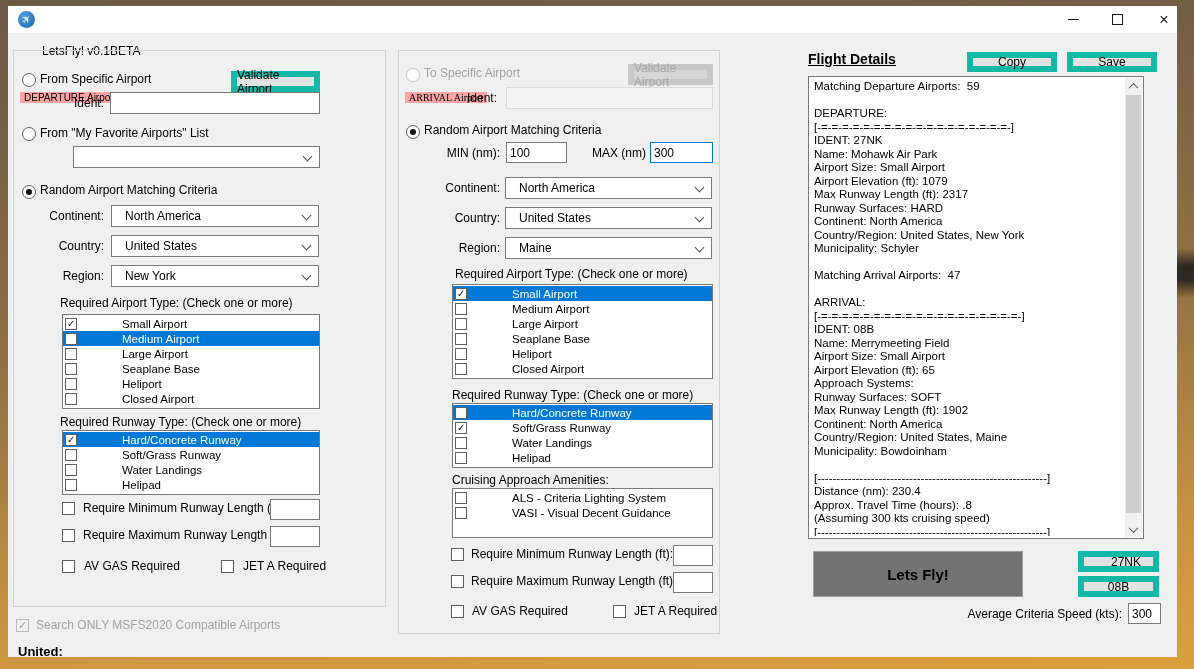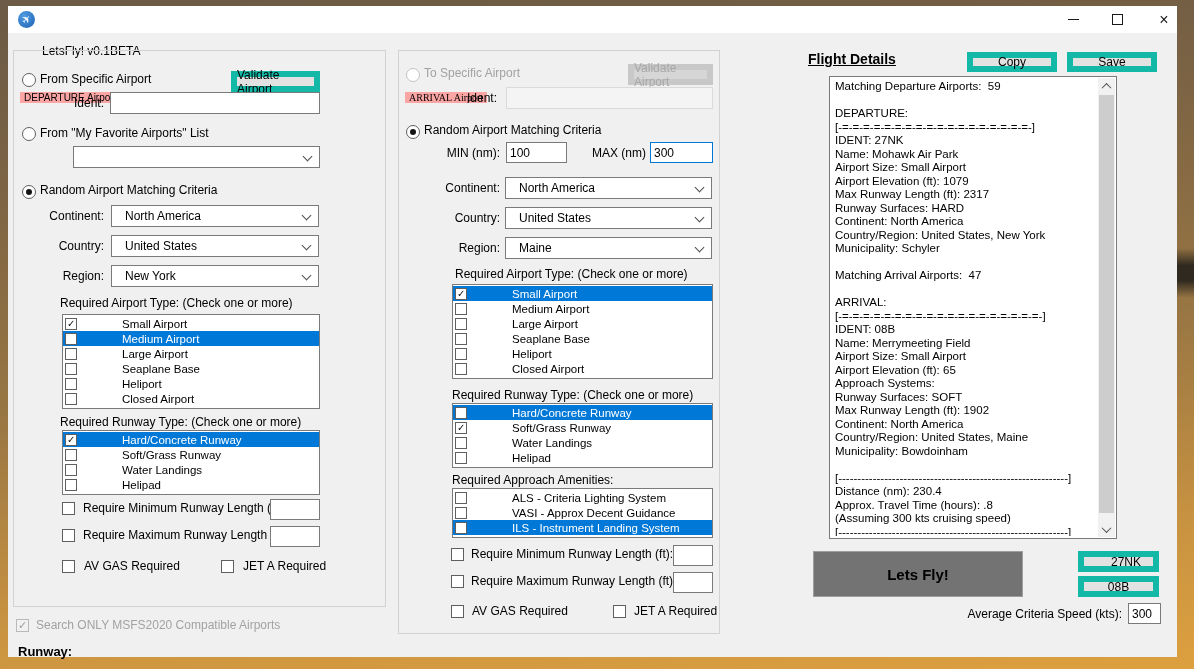--- a/index.html
+++ b/index.html
@@ -175,21 +175,21 @@
     <div class="cb abs" style="left:54px;top:523px;"></div>
     <div class="lbl" style="left:75px;top:522px;">Require Maximum Runway Length (ft):</div>
     <input class="input" style="left: 262px; top: 520px; width: 50px; height: 21px;" value="">
     <div class="cb abs" style="left:54px;top:554px;"></div>
     <div class="lbl" style="left:76px;top:553px;">AV GAS Required</div>
     <div class="cb abs" style="left:213px;top:554px;"></div>
     <div class="lbl" style="left:235px;top:553px;">JET A Required</div>
 
     <div class="cb abs dis on" style="left:8px;top:613px;"></div>
     <div class="lbl gray" style="left:28px;top:612px;">Search ONLY MSFS2020 Compatible Airports</div>
-    <div class="statusbar">Runway:</div>
+    <div class="statusbar">United:</div>
 
     <div class="grp" style="left:390px;top:44px;width:320px;height:582px;"></div>
     <div class="grp-title" style="left:397px;top:38px;font-family:Liberation Serif, serif;">ARRIVAL Airport</div>
 
     <div class="radio dis" style="left:398px;top:62px;"></div>
     <div class="lbl gray" style="left:416px;top:60px;">To Specific Airport</div>
     <div class="btn dis" style="left:620px;top:58px;width:85px;height:21px;">Validate Airport</div>
     <div class="lbl r" style="left:447px;top:85px;width:42px;">Ident:</div>
     <input class="input dis" style="left: 498px; top: 81px; width: 207px; height: 22px;" value="">
     <div class="radio on" style="left:398px;top:119px;"></div>
@@ -257,52 +257,48 @@
       <div class="lrow">
           <span class="cb"></span>
           <span>Water Landings</span>
         </div>
       <div class="lrow">
           <span class="cb"></span>
           <span>Helipad</span>
         </div>
     </div>
 
-    <div class="lbl" style="left:444px;top:467px;">Required Approach Amenities:</div>
+    <div class="lbl" style="left:444px;top:467px;">Cruising Approach Amenities:</div>
     <div class="list" style="left:444px;top:482px;width:261px;height:50px;">
       <div class="lrow">
           <span class="cb"></span>
           <span>ALS - Criteria Lighting System</span>
         </div>
       <div class="lrow">
           <span class="cb"></span>
-          <span>VASI - Approx Decent Guidance</span>
-        </div>
-      <div class="lrow sel">
-          <span class="cb"></span>
-          <span>ILS - Instrument Landing System</span>
+          <span>VASI - Visual Decent Guidance</span>
         </div>
     </div>
 
     <div class="cb abs" style="left:443px;top:542px;"></div>
     <div class="lbl" style="left:463px;top:541px;">Require Minimum Runway Length (ft):</div>
     <input class="input" style="left: 665px; top: 539px; width: 40px; height: 21px;" value="">
     <div class="cb abs" style="left:443px;top:569px;"></div>
     <div class="lbl" style="left:463px;top:568px;">Require Maximum Runway Length (ft):</div>
     <input class="input" style="left: 665px; top: 566px; width: 40px; height: 21px;" value="">
     <div class="cb abs" style="left:443px;top:599px;"></div>
     <div class="lbl" style="left:464px;top:598px;">AV GAS Required</div>
     <div class="cb abs" style="left:605px;top:599px;"></div>
     <div class="lbl" style="left:626px;top:598px;">JET A Required</div>
 
     <div class="fd-head" style="left:800px;top:45px;">Flight Details</div>
     <div class="btn" style="left:959px;top:46px;width:90px;height:20px;">Copy</div>
     <div class="btn" style="left:1059px;top:46px;width:90px;height:20px;">Save</div>
 
-    <div class="details" style="left:821px;top:70px;width:288px;height:463px;">
+    <div class="details" style="left:800px;top:70px;width:336px;height:463px;">
       <div class="details-text">Matching Departure Airports:  59
 
 DEPARTURE:
 [-=-=-=-=-=-=-=-=-=-=-=-=-=-=-=-=-=-=-]
 IDENT: 27NK
 Name: Mohawk Air Park
 Airport Size: Small Airport
 Airport Elevation (ft): 1079
 Max Runway Length (ft): 2317
 Runway Surfaces: HARD

